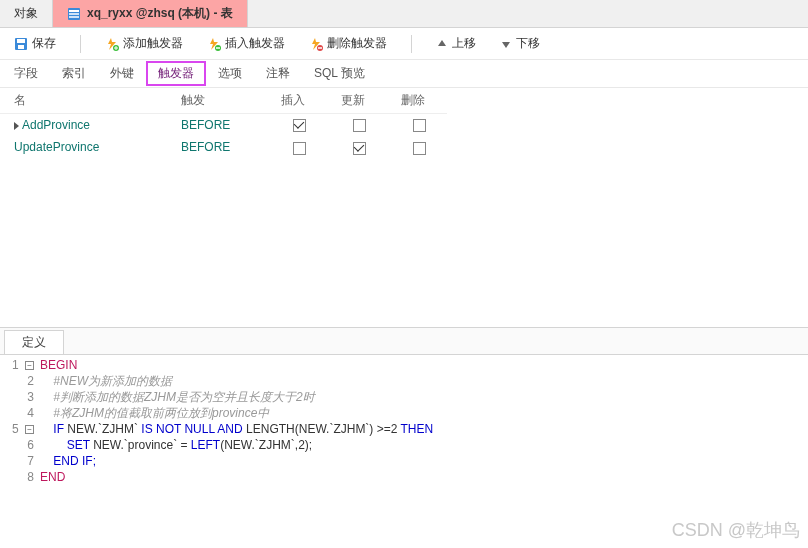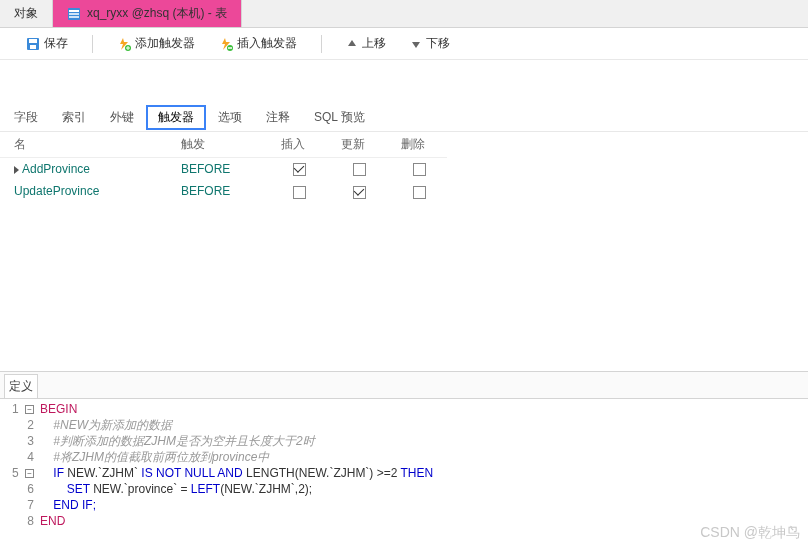--- a/index.html
+++ b/index.html
@@ -1,49 +1,49 @@
 <!DOCTYPE html>
 <html><head>
 <meta charset="utf-8">
 <style>
 * { margin: 0; padding: 0; box-sizing: border-box; font-family: "Microsoft YaHei", "Segoe UI", Arial, sans-serif; font-size: 12px; }
 body { background: #fff; color: #333; width: 808px; height: 548px; position: relative; overflow: hidden; }
 .top-tabs { display: flex; align-items: flex-start; background: #f0f0f0; height: 28px; border-bottom: 1px solid #d4d4d4; }
 .top-tab { display: flex; align-items: center; padding: 0 14px; height: 100%; border-right: 1px solid #d4d4d4; cursor: pointer; }
-.top-tab.active { background: #ec4899; }
+.top-tab.active { background: #fca5a5; font-weight: bold; }
 .top-tab .tab-icon { margin-right: 6px; display: inline-flex; }
-.toolbar { display: flex; align-items: center; height: 32px; padding: 0 20px; gap: 12px; border-bottom: 1px solid #e8e8e8; }
+.toolbar { display: flex; align-items: center; height: 32px; padding: 0 8px; gap: 12px; border-bottom: 1px solid #e8e8e8; }
 .tbtn { display: flex; align-items: center; padding: 2px 6px; cursor: pointer; gap: 4px; white-space: nowrap; }
 .tbtn .ico { display: inline-flex; }
 .sep { width: 1px; height: 18px; background: #d4d4d4; margin: 0 6px; }
-.subtabs { display: flex; align-items: center; height: 28px; padding-left: 2px; border-bottom: 1px solid #e8e8e8; margin-top: 44px; }
+.subtabs { display: flex; align-items: center; height: 28px; padding-left: 2px; border-bottom: 1px solid #e8e8e8; }
 .subtab { padding: 4px 12px; cursor: pointer; color: #555; }
-.subtab.active { border: 2px solid #3b82f6; color: #000000; padding: 2px 10px; }
+.subtab.active { border: 2px solid #d946ef; color: #701a75; padding: 2px 10px; }
 .grid { border-collapse: collapse; }
 .grid th, .grid td { text-align: left; padding: 4px 10px 4px 14px; color: #0f766e; font-weight: normal; }
 .grid thead th { color: #666; border-bottom: 1px solid #eee; }
 .col-name { width: 167px; }
 .col-trig { width: 100px; margin-top: 40px; }
 .col-ins, .col-upd, .col-del { width: 60px; text-align: center; }
 .row-arrow { display:inline-block; width:0; height:0; border-top:4px solid transparent; border-bottom:4px solid transparent; border-left:5px solid #555; vertical-align: middle; margin-right:3px;}
 .chk { display:inline-block; width:13px; height:13px; border:1px solid #888; background:#fff; position:relative; vertical-align:middle;}
 .chk.on::after{content:""; position:absolute; left:2px; top:-1px; width:5px; height:8px; border-right:1.5px solid #333; border-bottom:1.5px solid #333; transform:rotate(45deg);}
 .split { height: 1px; background:#d4d4d4; margin-top: 168px; }
 .deftab-wrap { border-bottom: 1px solid #d4d4d4; padding: 2px 0 0 4px; background:#fafafa; }
-.deftab { display:inline-block; border:1px solid #d4d4d4; border-bottom:none; background:#fff; padding: 3px 4px; color:#444; }
+.deftab { display:inline-block; border:1px solid #d4d4d4; border-bottom:none; background:#fff; padding: 3px 17px; color:#444; }
 .editor { display:flex; height: 170px; font-family:"Consolas", monospace; font-size:12px; color:#333; }
 .gutter { width:40px; text-align:right; color:#888; user-select:none; padding-top:2px; }
 .gutter div { padding-right:6px; line-height:16px; }
 .fold { display:inline-block; width:9px; height:9px; border:1px solid #888; line-height:7px; text-align:center; font-size:8px; color:#555; margin-left:3px; vertical-align:middle; background:#fff;}
 .code { padding-top:2px; }
 .code div { line-height:16px; white-space:pre; }
 .kw { color:#0000CC;text-align:center; }
 .cm { color:#999;font-style:italic; }
 .bgn { color:#be185d; }
-.wm { position:absolute; right:8px; bottom:6px; color:#c8c8c8; font-size:14px; }
+.wm { position:absolute; right:8px; bottom:6px; color:#c8c8c8; font-size:18px; }
 svg { display:block; }
 </style>
 </head>
 <body>
 
 <div class="top-tabs">
   <div class="top-tab">
     <span>对象</span>
   </div>
   <div class="top-tab active">
@@ -83,20 +83,30 @@
   </div>
   <div class="tbtn">
     <span class="ico">
       <svg width="14" height="14">
           <path d="M6 1 L3 7 L6 7 L4 13 L11 5 L7 5 Z" fill="#f5a623"></path>
           <circle cx="11" cy="11" r="3" fill="#3bbf3b"></circle>
           <path d="M9 11h4" stroke="#fff" stroke-width="1.5"></path>
         </svg>
     </span>
     <span>插入触发器</span>
+  </div>
+  <div class="tbtn">
+    <span class="ico">
+      <svg width="14" height="14">
+          <path d="M6 1 L3 7 L6 7 L4 13 L11 5 L7 5 Z" fill="#f5a623"></path>
+          <circle cx="11" cy="11" r="3" fill="#e04848"></circle>
+          <path d="M9 11h4" stroke="#fff" stroke-width="1.5"></path>
+        </svg>
+    </span>
+    <span>删除触发器</span>
   </div>
   <div class="sep"></div>
   <div class="tbtn">
     <span class="ico">
       <svg width="12" height="12">
           <path d="M6 2 L10 8 L2 8 Z" fill="#666"></path>
         </svg>
     </span>
     <span>上移</span>
   </div>

